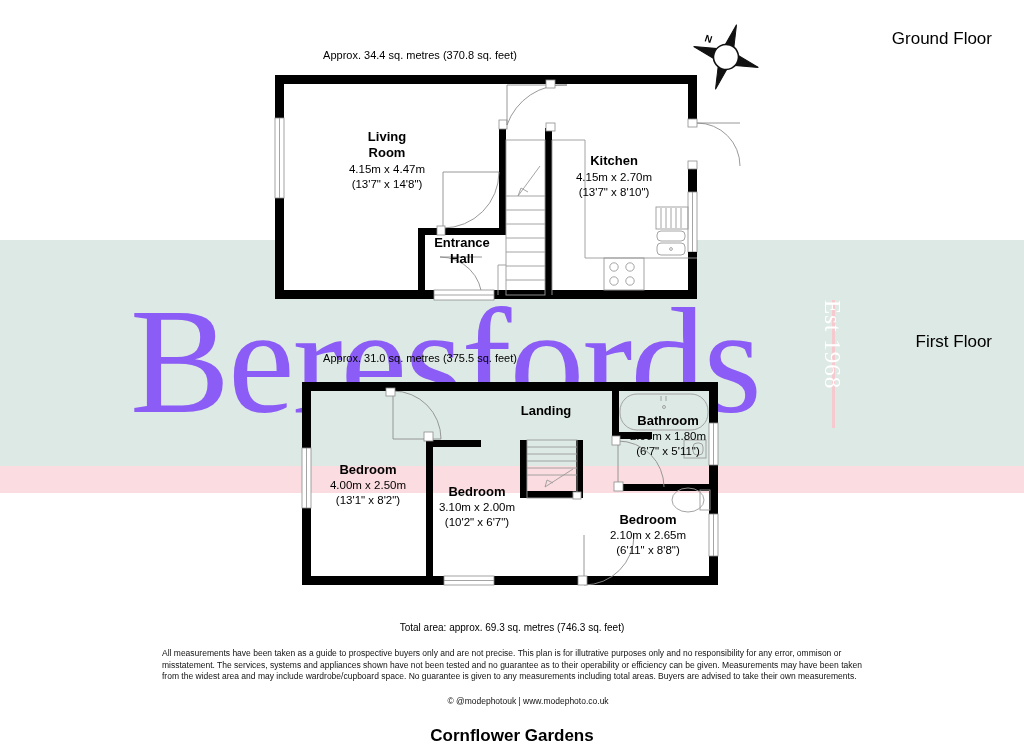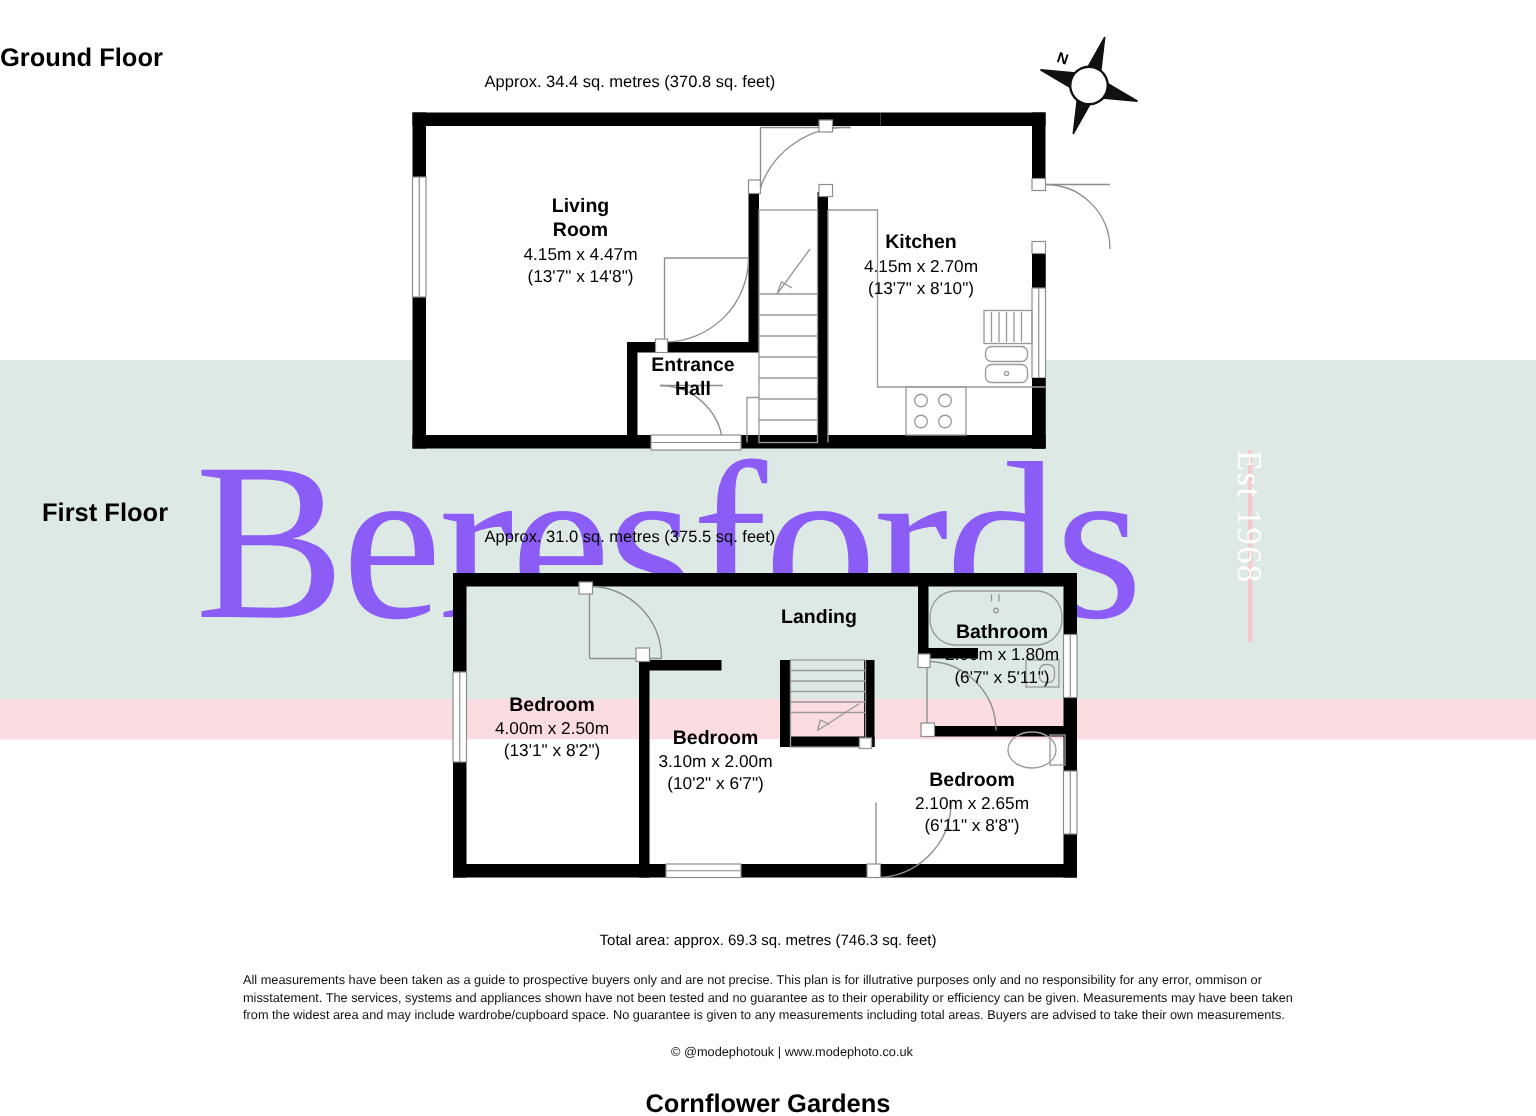--- a/index.html
+++ b/index.html
@@ -72,34 +72,34 @@
     color: #ffffff;
     letter-spacing: 1px;
     white-space: nowrap;
     user-select: none;
   }
   
   .floor-title {
     position: absolute;
     width: 992px;
     left: 0;
-    text-align: left;
-    font-weight: bold;
+    text-align: right;
+    font-weight: normal;
     font-size: 17px;
   }
   .floor-sub {
     position: absolute;
     width: 840px;
     left: 0;
     text-align: center;
     font-size: 11px;
   }
   #gf-title { top: 29px; }
   #gf-sub   { top: 49px; }
-  #ff-title { top: 332px; padding-left: 28px; }
+  #ff-title { top: 332px; }
   #ff-sub   { top: 352px; }
 
   
   .plan {
     position: absolute;
   }
   #ground-plan { left: 0px; top: 0px; }
   #first-plan  { left: 0px; top: 0px; }
 
   

